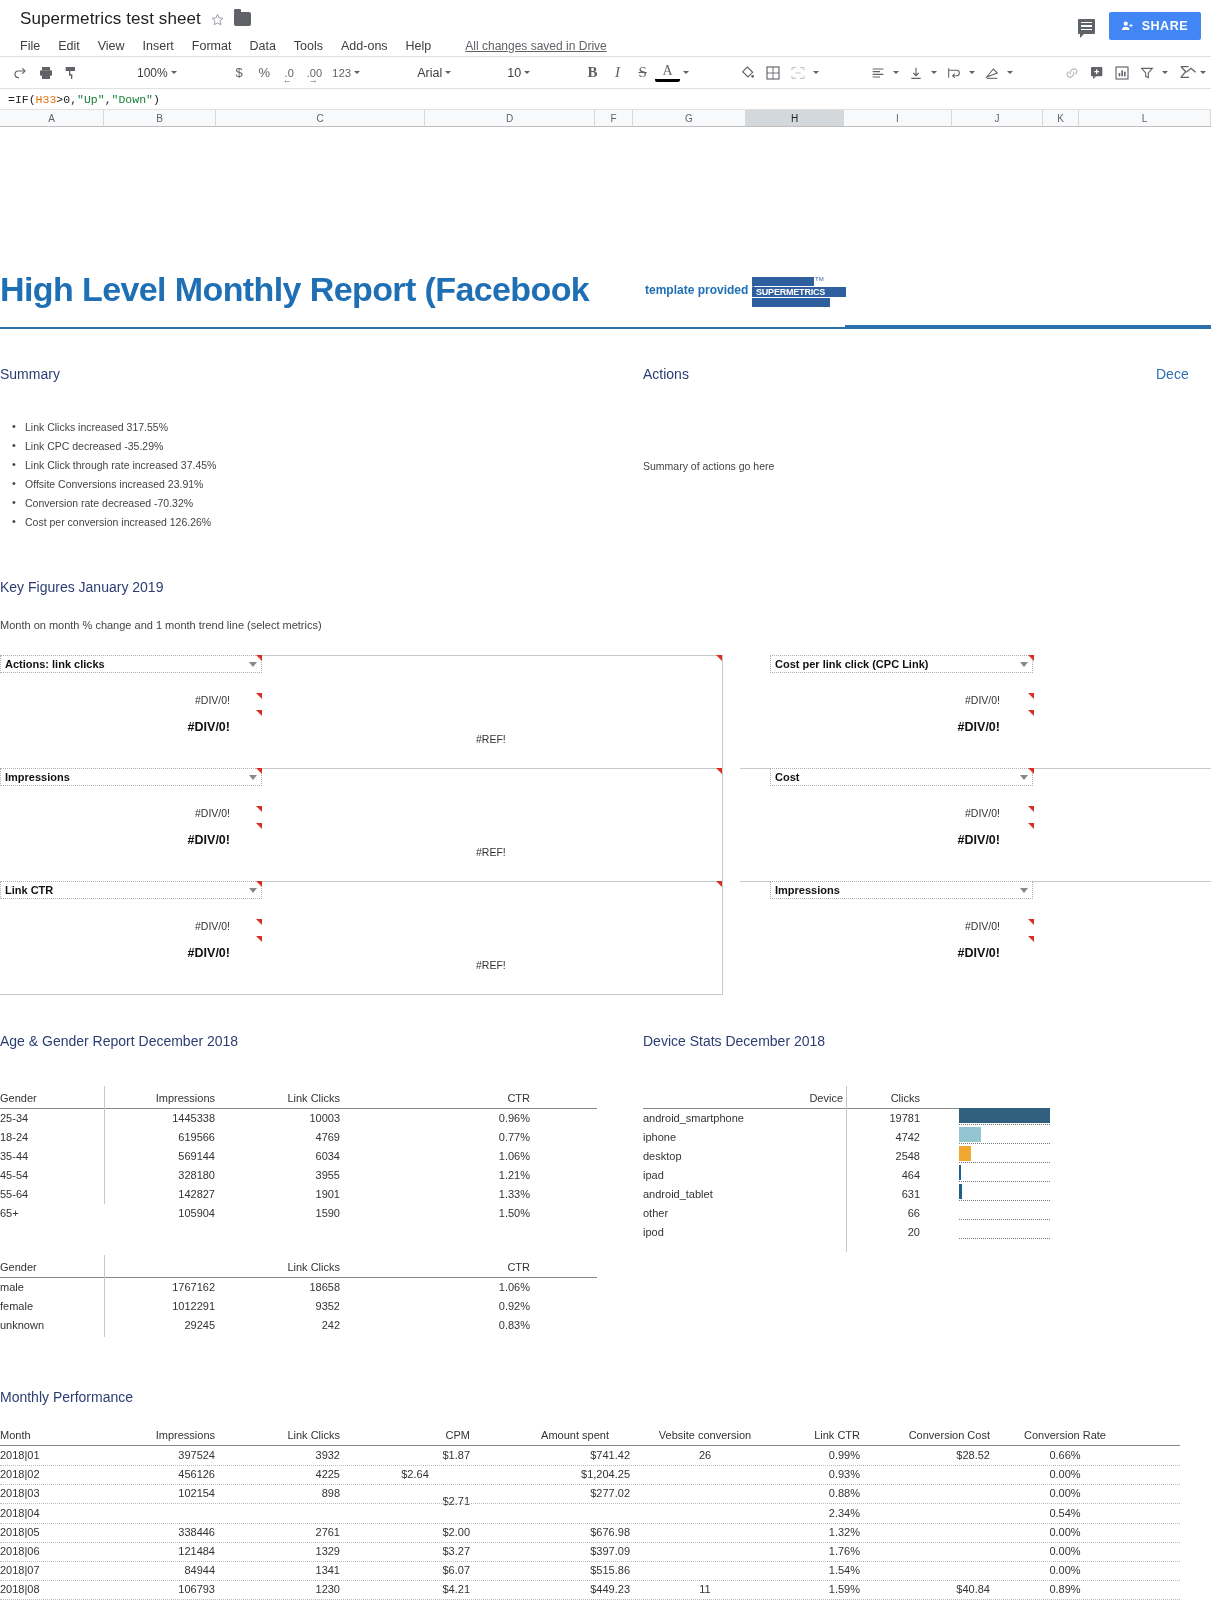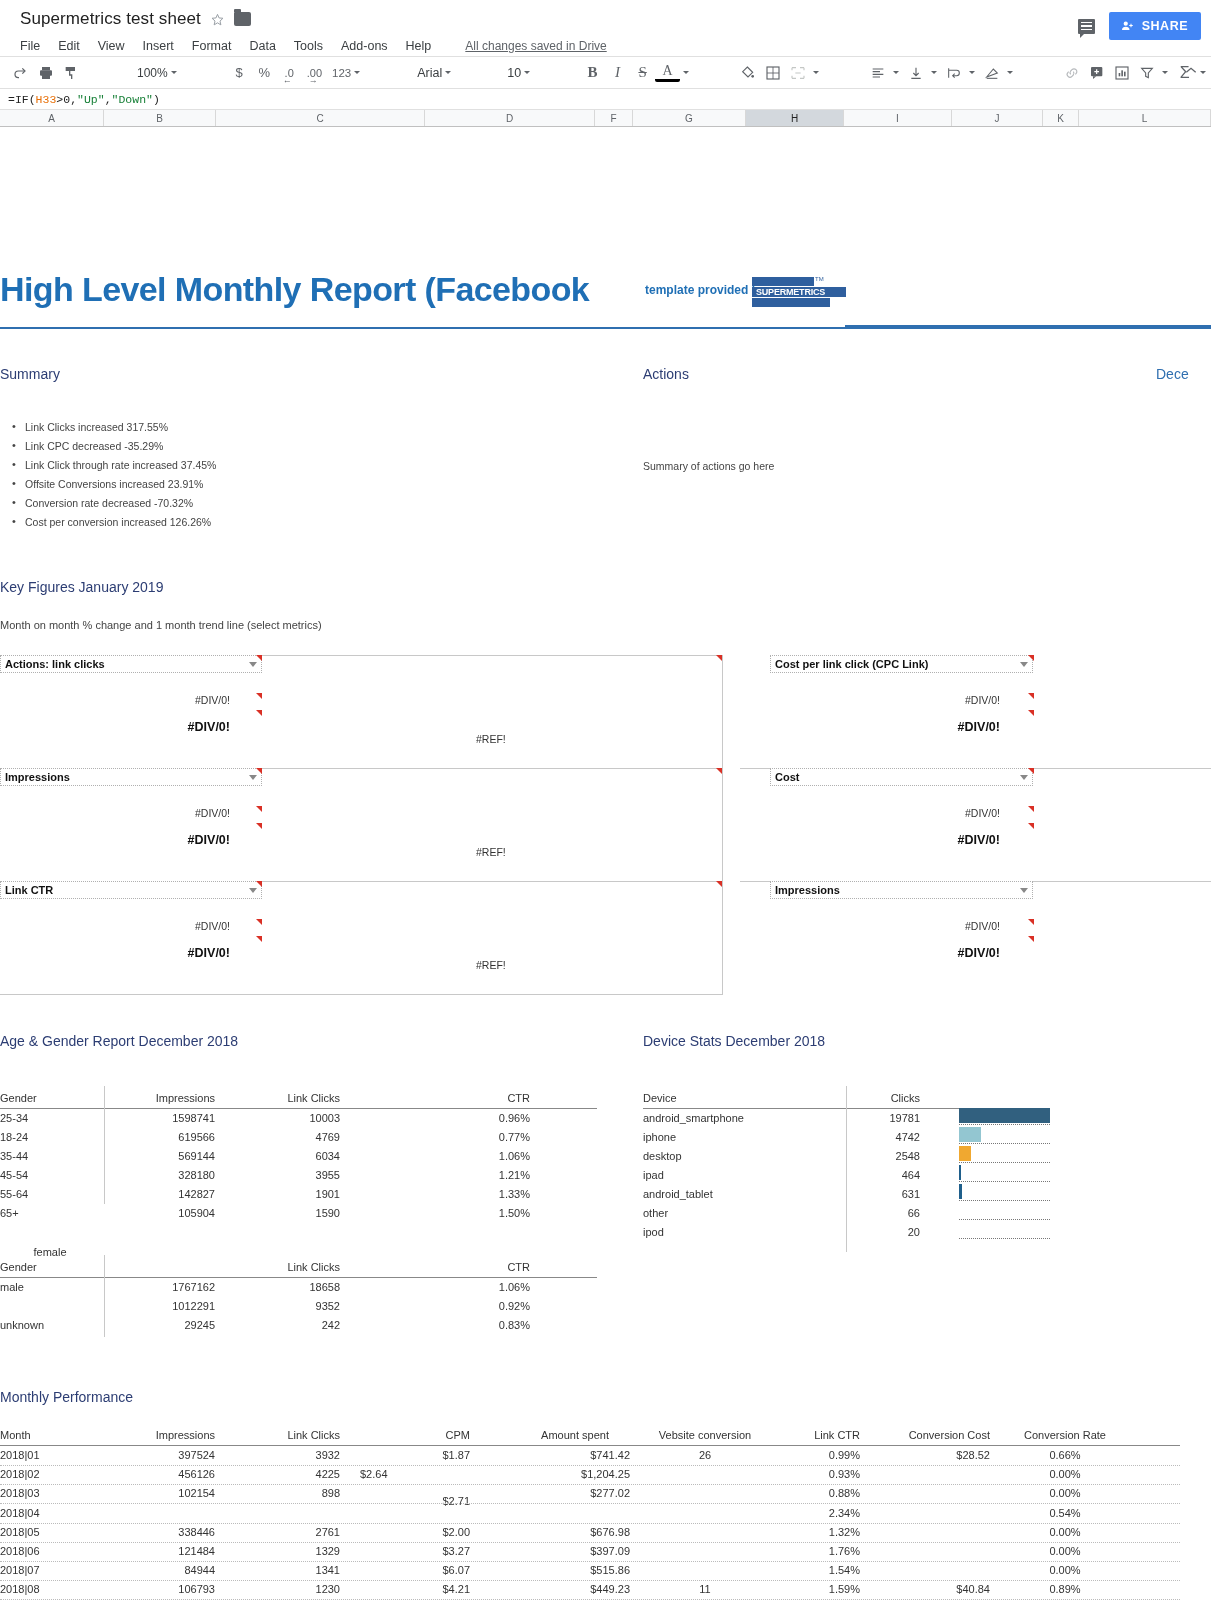--- a/index.html
+++ b/index.html
@@ -439,21 +439,21 @@
 
   <div class="cell h2" style="left:0px;top:906px;">Age &amp; Gender Report December 2018</div>
   <div id="age-table">
       <div class="cell" style="left: 0px; top: 965px; width: 100px; text-align: left;">Gender</div>
       <div class="cell" style="left: 105px; top: 965px; width: 110px; text-align: right;">Impressions</div>
       <div class="cell" style="left: 230px; top: 965px; width: 110px; text-align: right;">Link Clicks</div>
       <div class="cell" style="left: 420px; top: 965px; width: 110px; text-align: right;">CTR</div>
       <div class="solidline" style="left: 0px; top: 981px; width: 597px;"></div>
       <div class="vline" style="left: 104px; top: 959px; height: 118px;"></div>
       <div class="cell" style="left: 0px; top: 985px; width: 100px; text-align: left;">25-34</div>
-      <div class="cell" style="left: 105px; top: 985px; width: 110px; text-align: right;">1598741</div>
+      <div class="cell" style="left: 105px; top: 985px; width: 110px; text-align: right;">1445338</div>
       <div class="cell" style="left: 230px; top: 985px; width: 110px; text-align: right;">10003</div>
       <div class="cell" style="left: 420px; top: 985px; width: 110px; text-align: right;">0.96%</div>
       <div class="cell" style="left: 0px; top: 1004px; width: 100px; text-align: left;">18-24</div>
       <div class="cell" style="left: 105px; top: 1004px; width: 110px; text-align: right;">619566</div>
       <div class="cell" style="left: 230px; top: 1004px; width: 110px; text-align: right;">4769</div>
       <div class="cell" style="left: 420px; top: 1004px; width: 110px; text-align: right;">0.77%</div>
       <div class="cell" style="left: 0px; top: 1023px; width: 100px; text-align: left;">35-44</div>
       <div class="cell" style="left: 105px; top: 1023px; width: 110px; text-align: right;">569144</div>
       <div class="cell" style="left: 230px; top: 1023px; width: 110px; text-align: right;">6034</div>
       <div class="cell" style="left: 420px; top: 1023px; width: 110px; text-align: right;">1.06%</div>
@@ -473,33 +473,33 @@
   <div id="gender-table">
       <div class="cell" style="left: 0px; top: 1134px; width: 100px; text-align: left;">Gender</div>
       <div class="cell" style="left: 230px; top: 1134px; width: 110px; text-align: right;">Link Clicks</div>
       <div class="cell" style="left: 420px; top: 1134px; width: 110px; text-align: right;">CTR</div>
       <div class="solidline" style="left: 0px; top: 1150px; width: 597px;"></div>
       <div class="vline" style="left: 104px; top: 1128px; height: 82px;"></div>
       <div class="cell" style="left: 0px; top: 1154px; width: 100px; text-align: left;">male</div>
       <div class="cell" style="left: 105px; top: 1154px; width: 110px; text-align: right;">1767162</div>
       <div class="cell" style="left: 230px; top: 1154px; width: 110px; text-align: right;">18658</div>
       <div class="cell" style="left: 420px; top: 1154px; width: 110px; text-align: right;">1.06%</div>
-      <div class="cell" style="left: 0px; top: 1119px; width: 100px; text-align: center;">female</div>
+      <div class="cell" style="left: 0px; top: 1173px; width: 100px; text-align: left;">female</div>
       <div class="cell" style="left: 105px; top: 1173px; width: 110px; text-align: right;">1012291</div>
       <div class="cell" style="left: 230px; top: 1173px; width: 110px; text-align: right;">9352</div>
       <div class="cell" style="left: 420px; top: 1173px; width: 110px; text-align: right;">0.92%</div>
       <div class="cell" style="left: 0px; top: 1192px; width: 100px; text-align: left;">unknown</div>
       <div class="cell" style="left: 105px; top: 1192px; width: 110px; text-align: right;">29245</div>
       <div class="cell" style="left: 230px; top: 1192px; width: 110px; text-align: right;">242</div>
       <div class="cell" style="left: 420px; top: 1192px; width: 110px; text-align: right;">0.83%</div>
     </div>
 
   <div class="cell h2" style="left:643px;top:906px;">Device Stats December 2018</div>
   <div id="device-table">
-      <div class="cell" style="left: 643px; top: 965px; width: 200px; text-align: left;">Device</div>
+      <div class="cell" style="left: 643px; top: 965px; width: 200px; text-align: right;">Device</div>
       <div class="cell" style="left: 845px; top: 965px; width: 75px; text-align: right;">Clicks</div>
       <div class="solidline" style="left: 643px; top: 981px; width: 407px;"></div>
       <div class="vline" style="left: 846px; top: 959px; height: 166px;"></div>
       <div class="cell" style="left: 643px; top: 985px; width: 200px; text-align: left;">android_smartphone</div>
       <div class="cell" style="left: 845px; top: 985px; width: 75px; text-align: right;">19781</div>
       <div class="bar" style="left: 959px; top: 981px; width: 91px; height: 15px; background: rgb(49, 96, 127);"></div>
       <div class="dotline" style="left: 959px; top: 997px; width: 91px;"></div>
       <div class="cell" style="left: 643px; top: 1004px; width: 200px; text-align: left;">iphone</div>
       <div class="cell" style="left: 845px; top: 1004px; width: 75px; text-align: right;">4742</div>
       <div class="bar" style="left: 959px; top: 1000px; width: 21.815px; height: 15px; background: rgb(147, 198, 209);"></div>
@@ -542,21 +542,21 @@
       <div class="cell" style="left: 360px; top: 1322px; width: 110px; text-align: right;">$1.87</div>
       <div class="cell" style="left: 520px; top: 1322px; width: 110px; text-align: right;">$741.42</div>
       <div class="cell" style="left: 650px; top: 1322px; width: 110px; text-align: center;">26</div>
       <div class="cell" style="left: 770px; top: 1322px; width: 90px; text-align: right;">0.99%</div>
       <div class="cell" style="left: 860px; top: 1322px; width: 130px; text-align: right;">$28.52</div>
       <div class="cell" style="left: 1000px; top: 1322px; width: 130px; text-align: center;">0.66%</div>
       <div class="rowline" style="left: 0px; top: 1338px; width: 1180px;"></div>
       <div class="cell" style="left: 0px; top: 1341.2px; width: 100px; text-align: left;">2018|02</div>
       <div class="cell" style="left: 105px; top: 1341.2px; width: 110px; text-align: right;">456126</div>
       <div class="cell" style="left: 230px; top: 1341.2px; width: 110px; text-align: right;">4225</div>
-      <div class="cell" style="left: 360px; top: 1341.2px; width: 110px; text-align: left;">$2.64</div>
+      <div class="cell" style="left: 360px; top: 1341.2px; width: 110px; text-align: center;">$2.64</div>
       <div class="cell" style="left: 520px; top: 1341.2px; width: 110px; text-align: right;">$1,204.25</div>
       <div class="cell" style="left: 770px; top: 1341.2px; width: 90px; text-align: right;">0.93%</div>
       <div class="cell" style="left: 1000px; top: 1341.2px; width: 130px; text-align: center;">0.00%</div>
       <div class="rowline" style="left: 0px; top: 1357.2px; width: 1180px;"></div>
       <div class="cell" style="left: 0px; top: 1360.4px; width: 100px; text-align: left;">2018|03</div>
       <div class="cell" style="left: 105px; top: 1360.4px; width: 110px; text-align: right;">102154</div>
       <div class="cell" style="left: 230px; top: 1360.4px; width: 110px; text-align: right;">898</div>
       <div class="cell" style="left: 360px; top: 1360.4px; width: 110px; text-align: right; margin-top: 8px;">$2.71</div>
       <div class="cell" style="left: 520px; top: 1360.4px; width: 110px; text-align: right;">$277.02</div>
       <div class="cell" style="left: 770px; top: 1360.4px; width: 90px; text-align: right;">0.88%</div>

